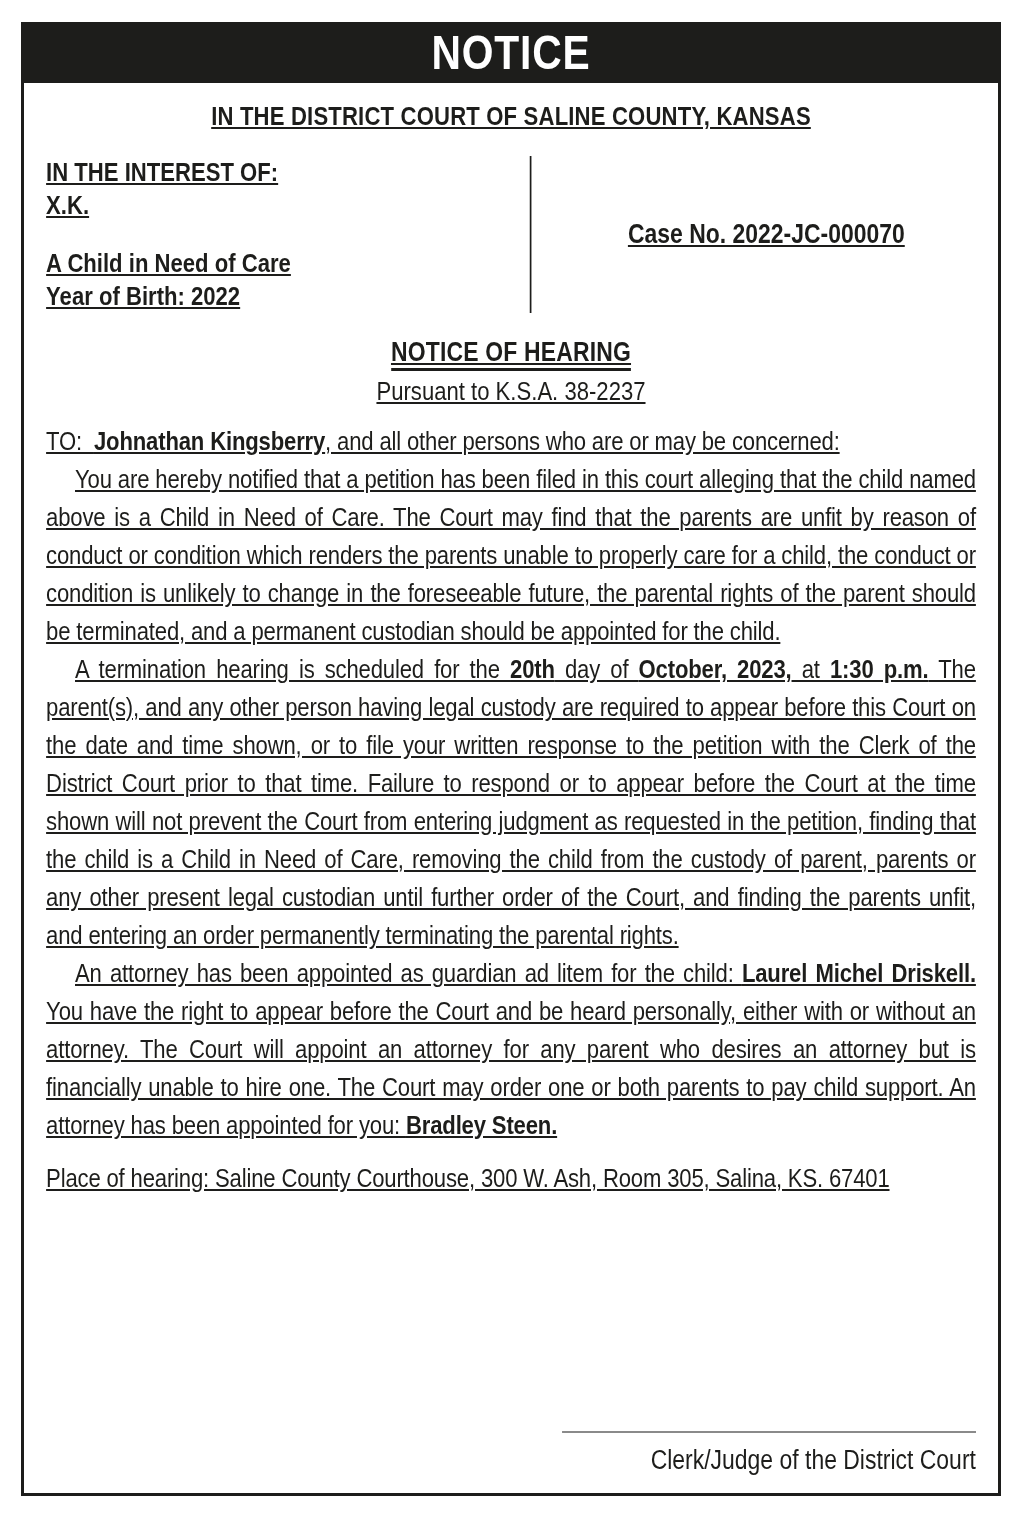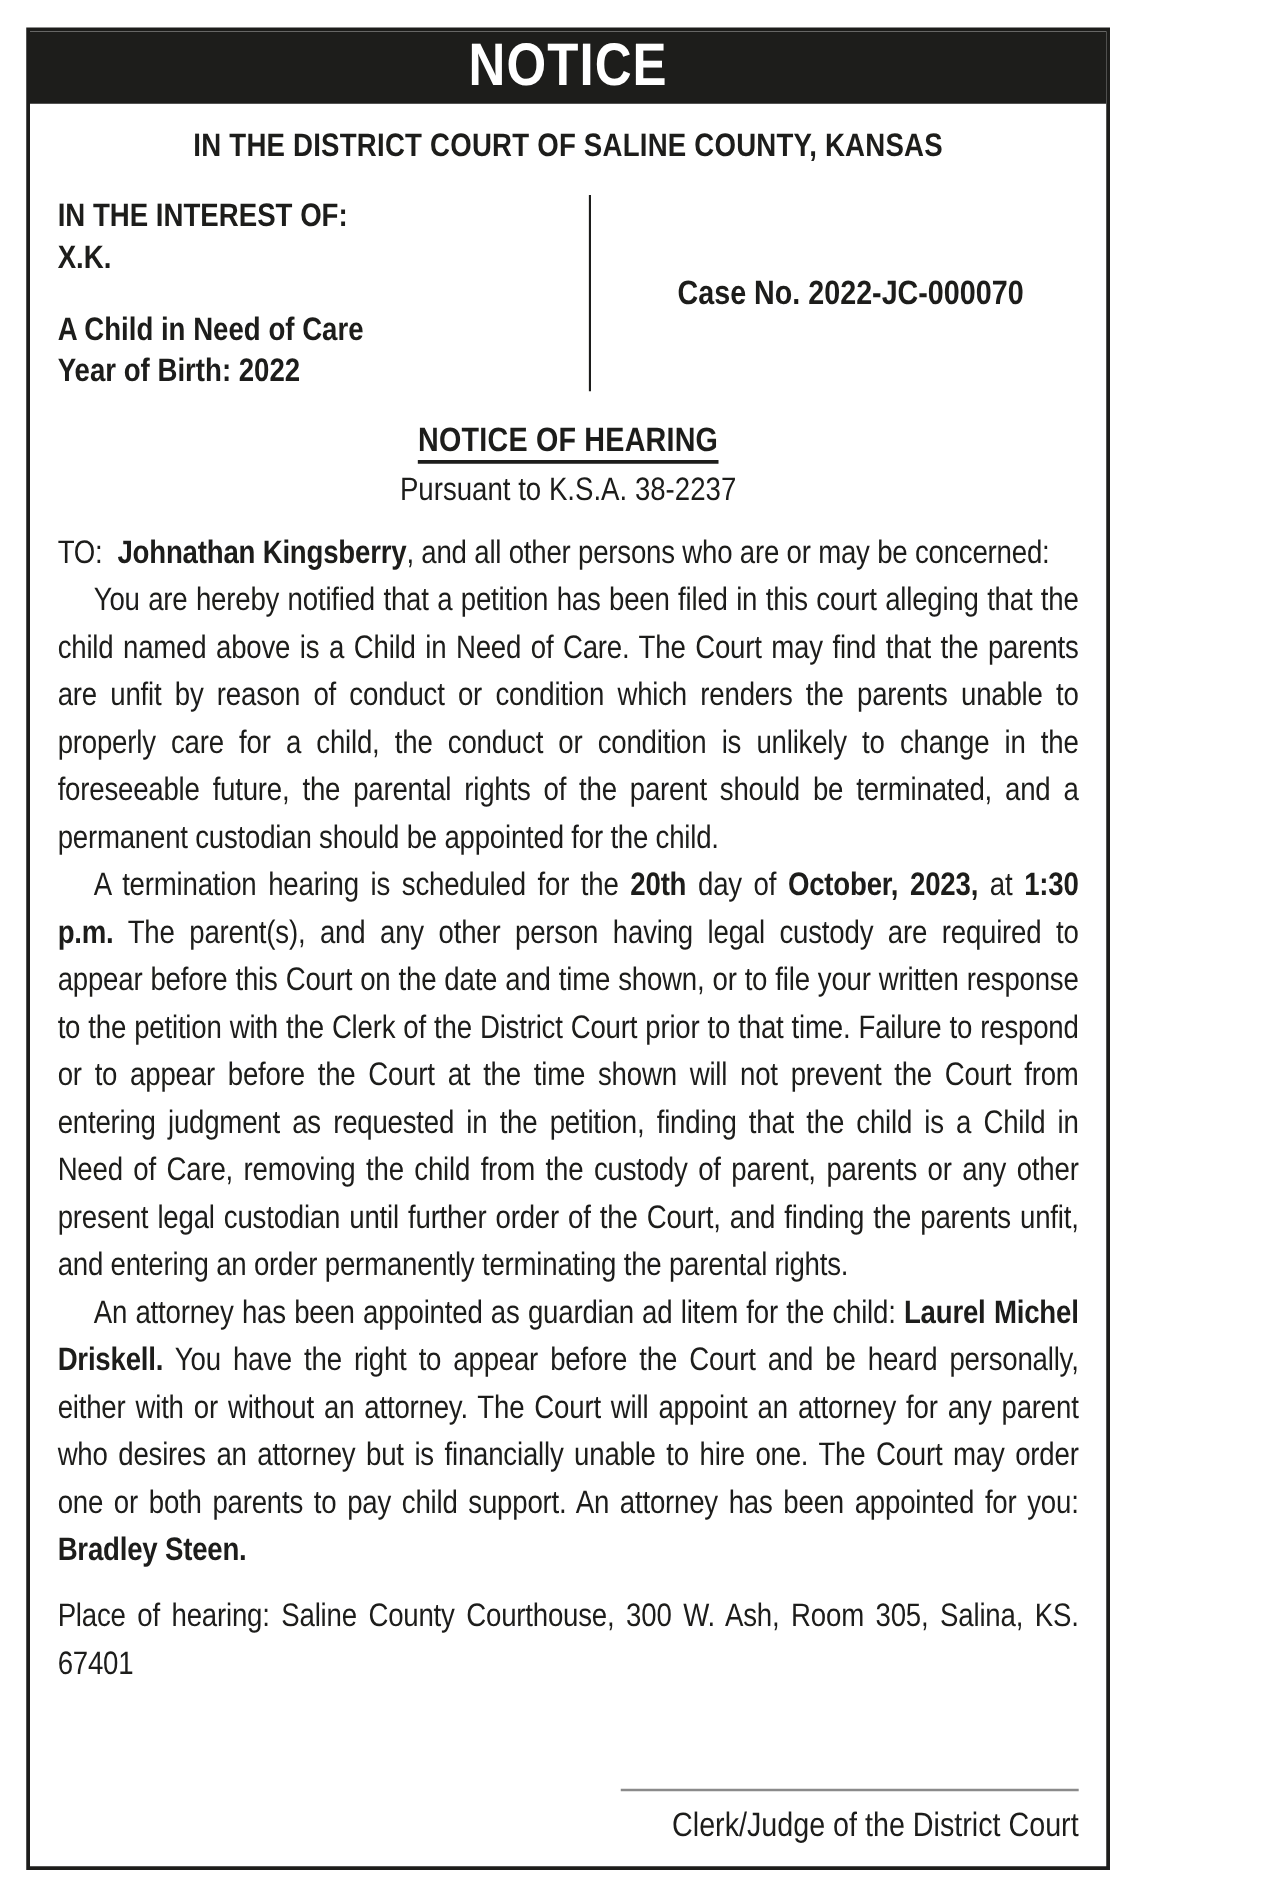--- a/index.html
+++ b/index.html
@@ -8,25 +8,26 @@
     background: #ffffff;
     font-family: "Liberation Sans", sans-serif;
     color: #1d1d1b;
   }
   body { position: relative; height: 1514px; overflow: hidden; }
 
   .doc {
     position: absolute;
     left: 21px;
     top: 22px;
-    width: 867px;
+    width: 980px;
     height: 1474px;
     border: 3px solid #1d1d1b;
     background: #ffffff;
     overflow: hidden;
+    text-decoration: underline;
   }
 
   
   .cond {
     width: 117.647%;
     transform: scaleX(0.85);
     transform-origin: 0 0;
   }
 
   .bar {

